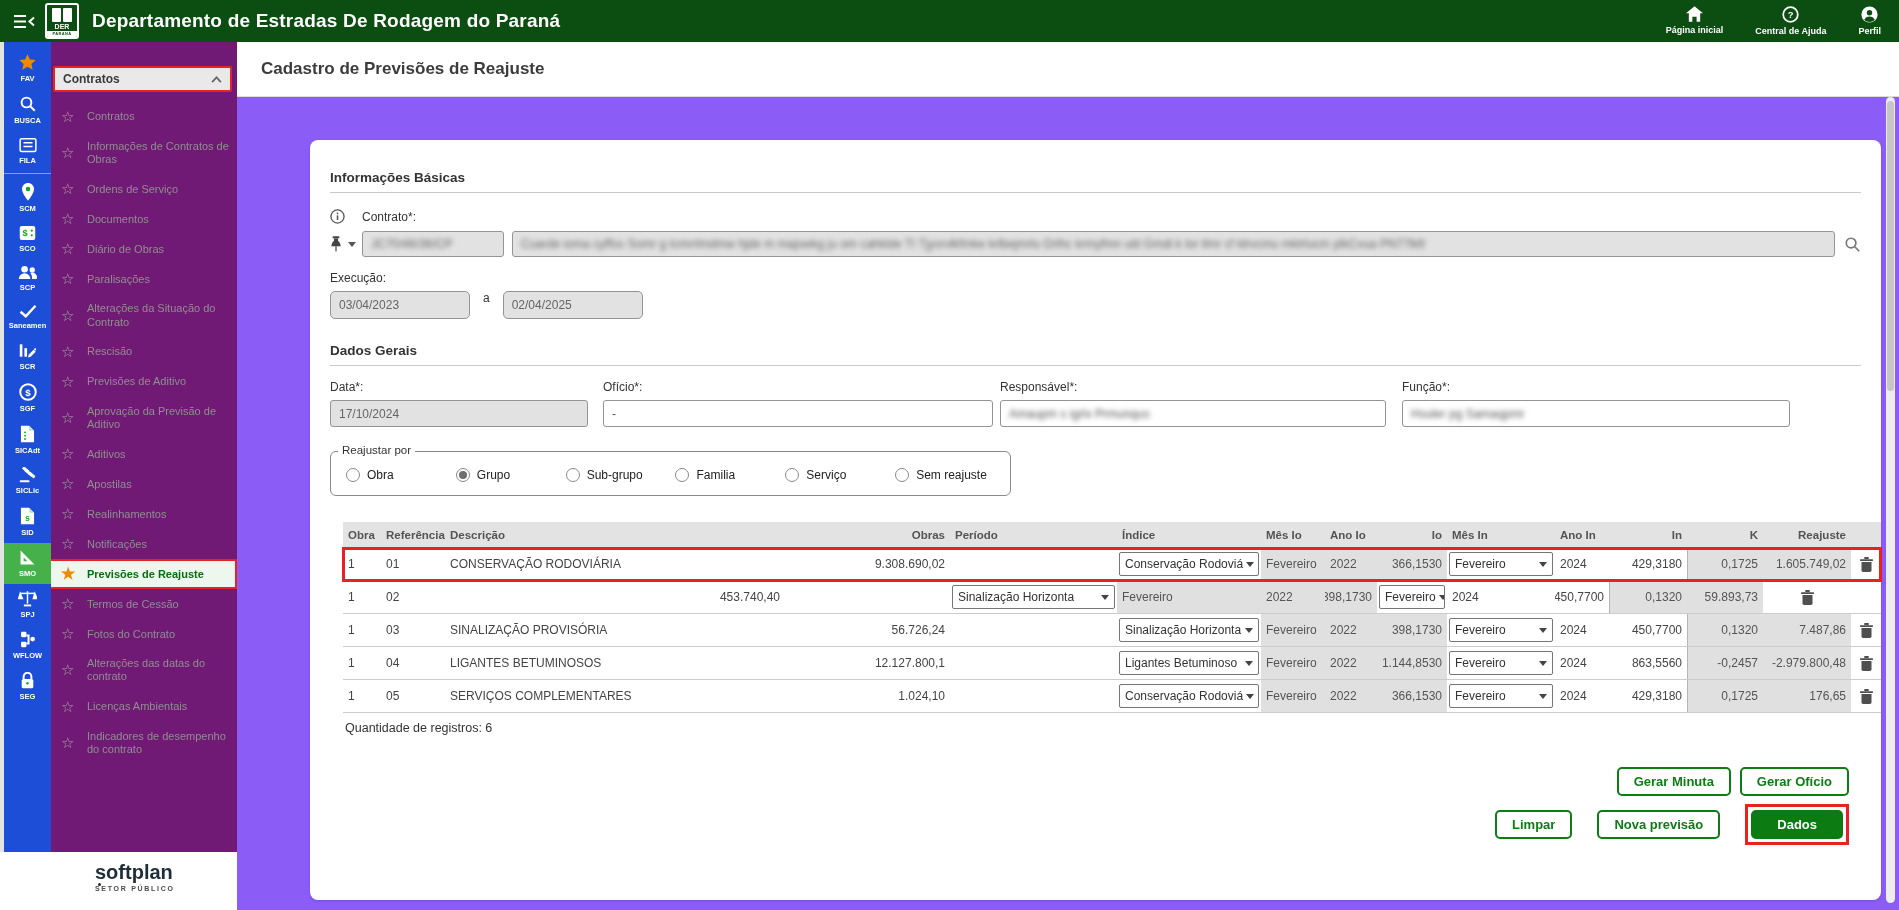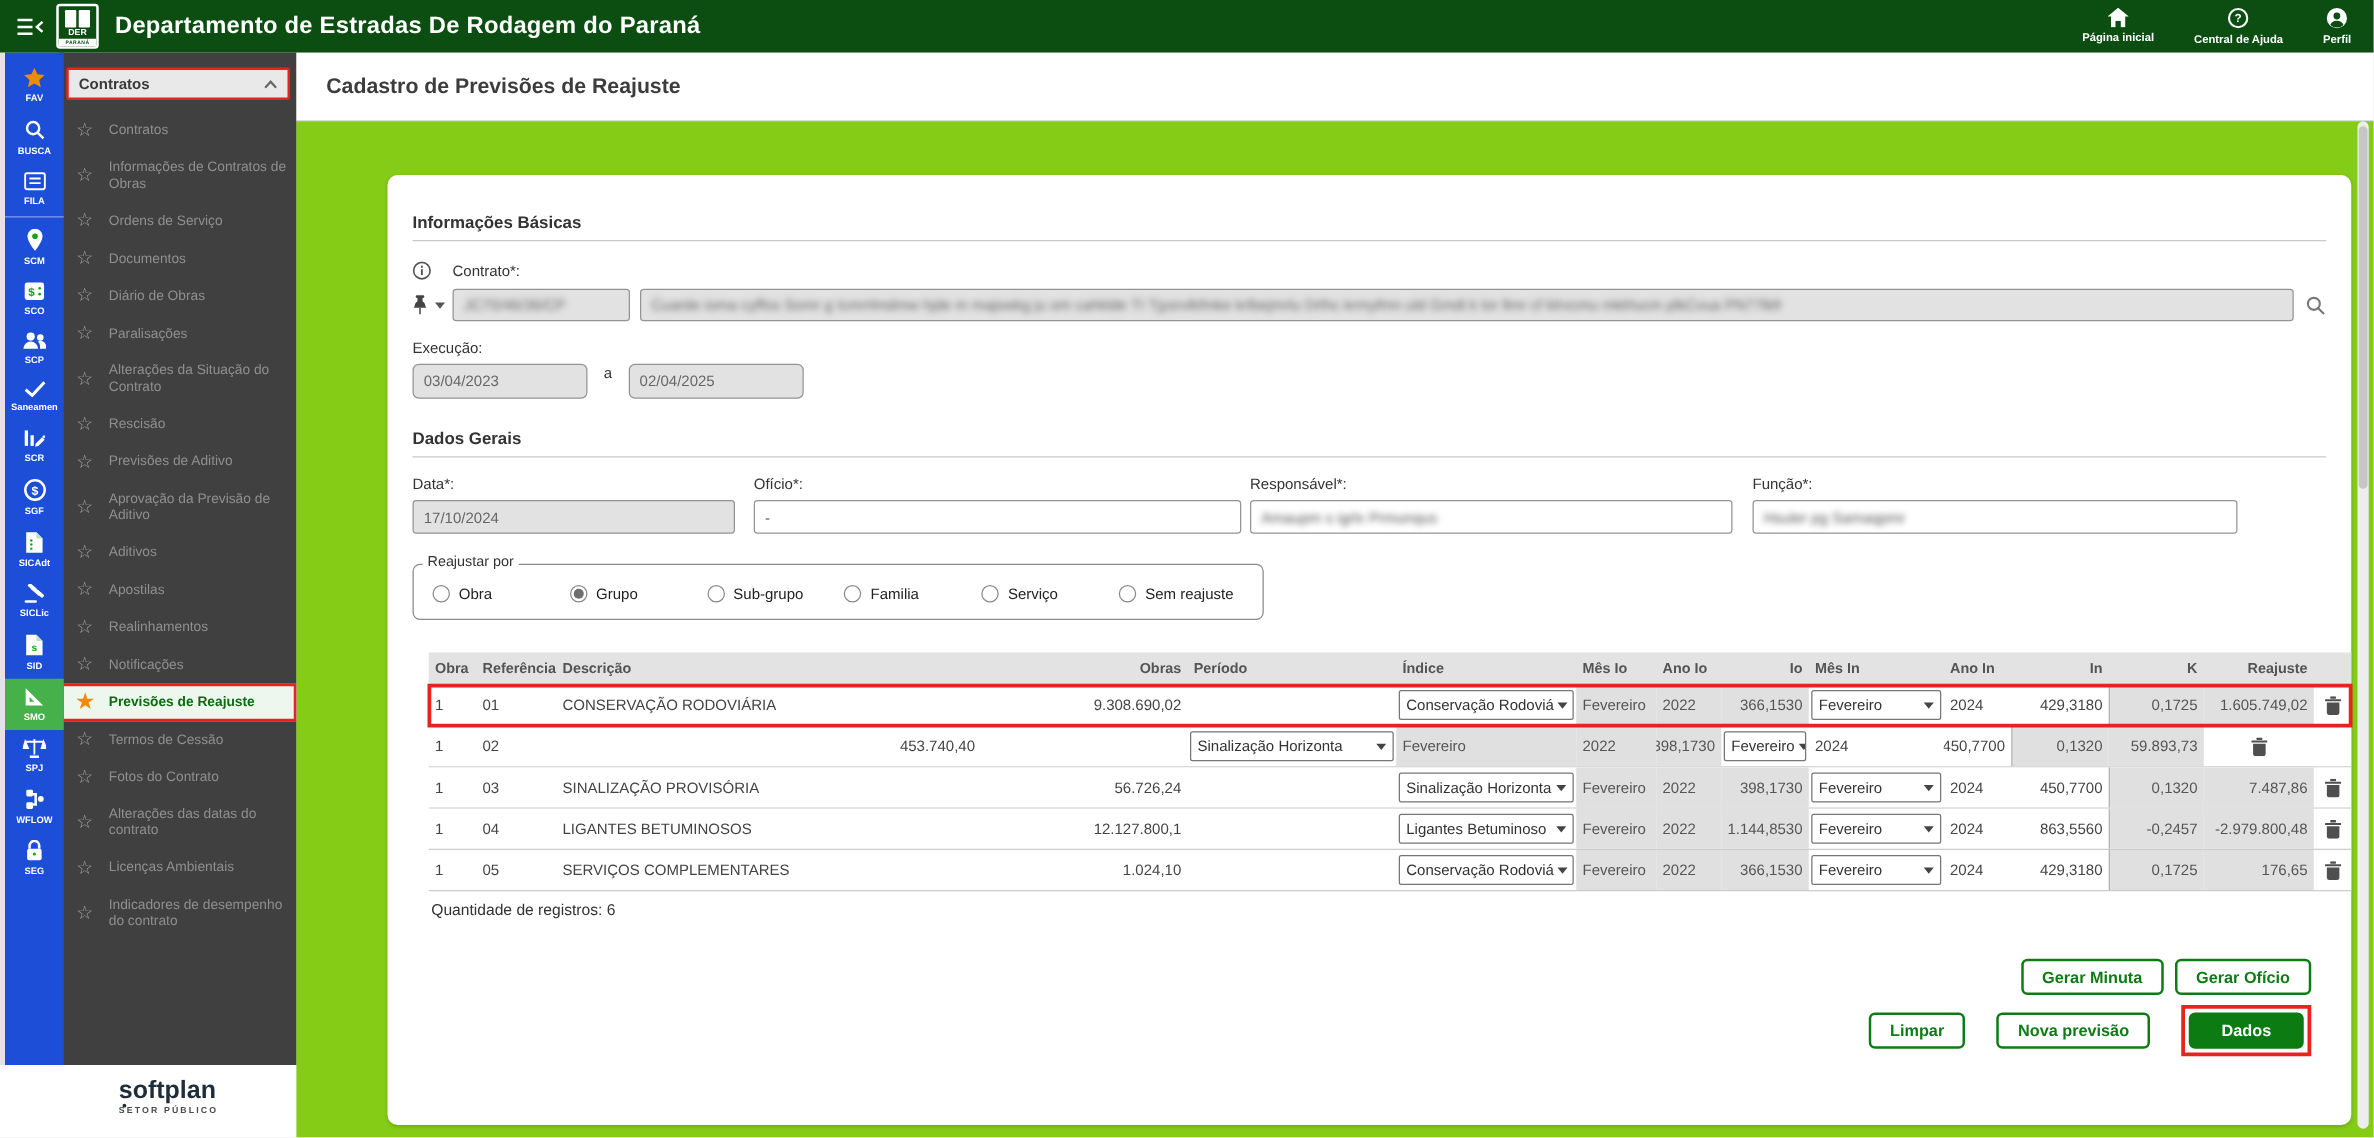--- a/index.html
+++ b/index.html
@@ -21,37 +21,37 @@
   .top-action span{font-size:9px;font-weight:bold;white-space:nowrap}
 
   
   .rail{position:absolute;left:4px;top:42px;width:47px;height:810px;background:#1d4ed8;display:flex;flex-direction:column;align-items:center;padding-top:5px;z-index:5}
   .rail-item{width:47px;padding:6px 0 6px;display:flex;flex-direction:column;align-items:center;gap:3px;color:#fff;cursor:pointer}
   .rail-item span{font-size:7.5px;font-weight:bold;max-width:46px;overflow:hidden;white-space:nowrap}
   .rail-item.active{background:#46b14b}
   .rail-sep{width:47px;height:1px;background:rgba(255,255,255,.45);margin:2px 0 3px}
 
   
-  .sidebar{position:absolute;left:47px;top:42px;width:190px;height:810px;background:#404040;padding-top:12px;z-index:4}
+  .sidebar{position:absolute;left:47px;top:42px;width:190px;height:810px;background:#701a75;padding-top:24px;z-index:4}
   .side-header{margin:0 5px 10px 6px;height:26px;background:#e9e9e9;border:2px solid #e8231d;border-radius:2px;display:flex;align-items:center;justify-content:space-between;padding:0 8px;cursor:pointer}
   .side-header b{font-size:12px;color:#3a3a3a}
   .side-item{display:flex;align-items:center;gap:10px;padding:8px 4px 8px 14px;color:#8f8f8f;font-size:11px;line-height:1.2;cursor:pointer}
   .side-item .st{font-size:15px;color:#a5a5a5;flex:0 0 16px;line-height:14px}
   .side-item.active{background:#eef7ee;color:#0b6b12;font-weight:bold;border:2px solid #e8231d;padding:6px 2px 6px 12px}
   .side-item.active .st{color:#f08a00;font-size:16px}
   .side-bottom{position:absolute;left:0;bottom:0;width:237px;height:58px;background:#fff;padding:10px 0 0 95px;z-index:6}
   .brand{font-size:20px;font-weight:bold;color:#1e2d3a;position:relative;line-height:20px}
   .brand i{position:absolute;left:3px;bottom:-4px;width:3px;height:3px;border-radius:50%;background:#1e2d3a}
   .brand-sub{font-size:7px;letter-spacing:1.7px;color:#4a4a4a;font-weight:bold;margin-top:3px}
 
   
   .main{position:absolute;left:237px;top:42px;width:1662px;height:868px}
   .titlebar{height:55px;background:#fff;display:flex;align-items:center;padding-left:24px;border-bottom:1px solid #dcdcdc}
   .titlebar h1{font-size:17px;color:#3c3c3c;font-weight:bold}
-  .content{position:relative;height:813px;background:#84cc16}
+  .content{position:relative;height:813px;background:#8b5cf6}
   .card{position:absolute;left:73px;top:43px;width:1571px;height:760px;background:#fff;border-radius:8px;box-shadow:0 1px 3px rgba(0,0,0,.14);padding:30px 20px 0}
 
   .sec-h{font-size:13.5px;font-weight:bold;color:#333;padding-bottom:7px;border-bottom:1px solid #c9c9c9}
   .lbl{font-size:12px;color:#333}
   .contrato{margin-top:16px}
   .crow1{display:flex;align-items:center;gap:17px}
   .crow2{display:flex;align-items:center;margin-top:7px}
   .pinbox{width:32px;display:flex;align-items:center;gap:3px;flex:0 0 32px}
   .inp{height:26px;border:1px solid #949494;border-radius:3px;background:#fff;font-size:12px;color:#555;display:flex;align-items:center;padding:0 8px;overflow:hidden;white-space:nowrap}
   .inp.dis{background:#e2e2e2;color:#666}

